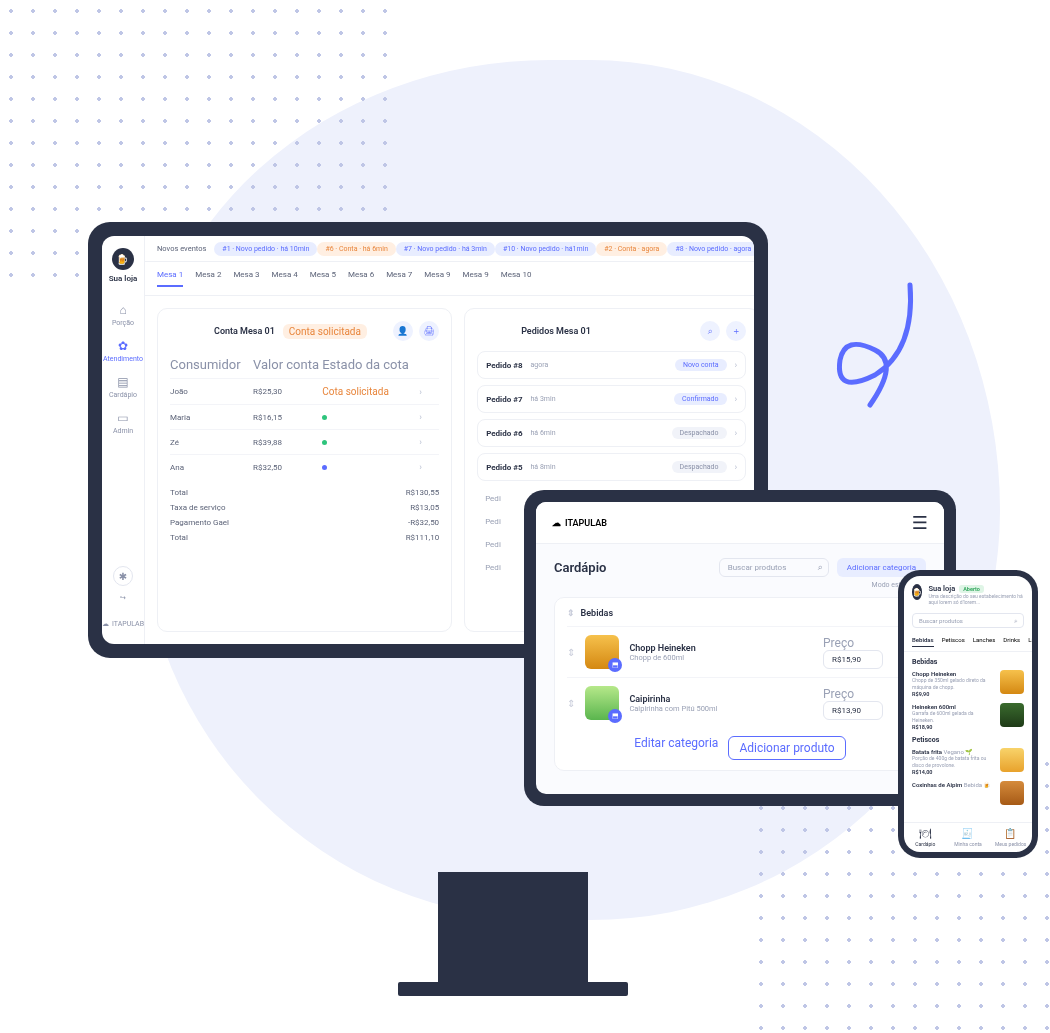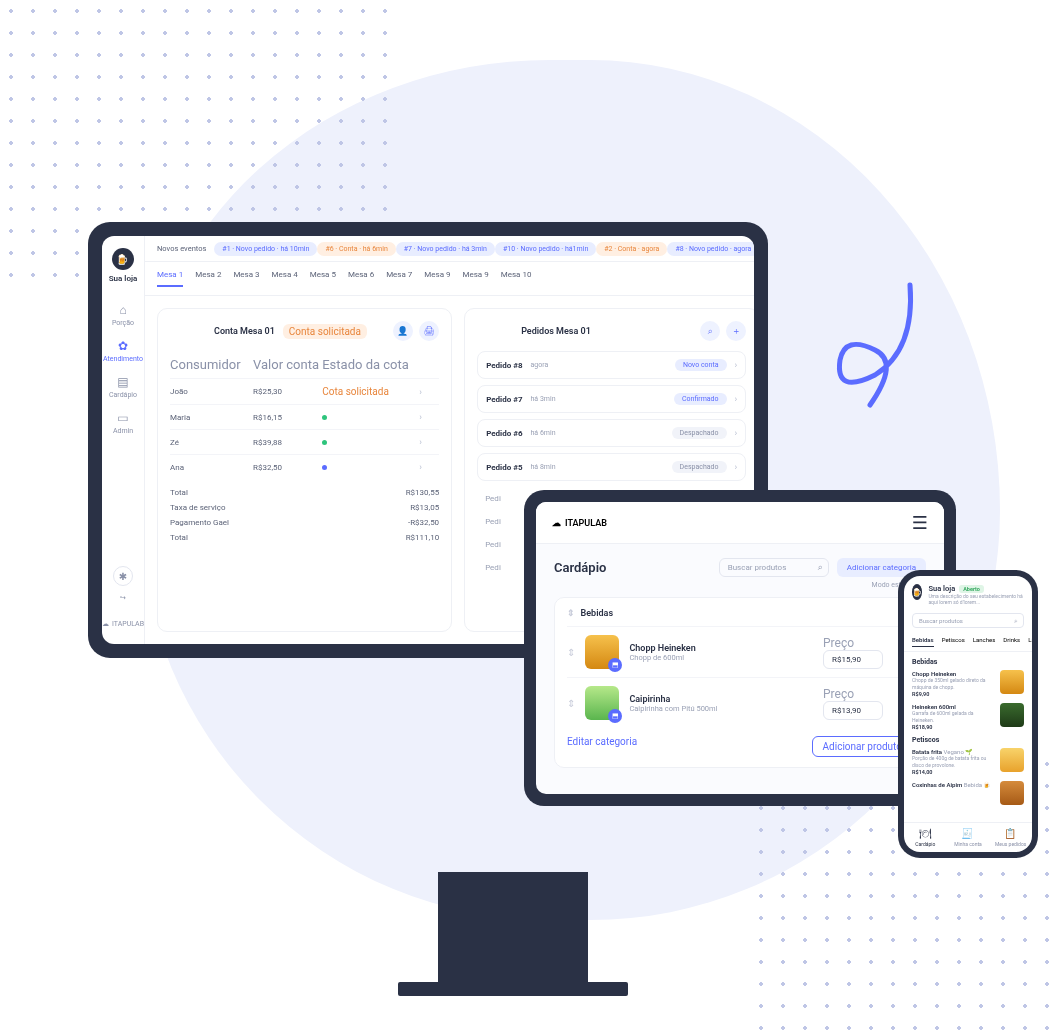--- a/index.html
+++ b/index.html
@@ -89,21 +89,21 @@
   .prod-img.beer { background: linear-gradient(#f6c14c,#d48812); }
   .prod-img.caip { background: linear-gradient(#b6e88a,#5ab54e); }
   .lock-badge { position: absolute; bottom: -3px; right: -3px; width: 14px; height: 14px; background: #5b6cff; border-radius: 50%; display:flex; align-items:center; justify-content:center; font-size:7px; color:#fff; }
   .prod-info { display: flex; flex-direction: column; }
   .prod-name { font-size: 9px; font-weight: 600; color: #2a3145; }
   .prod-desc { font-size: 7.5px; color: #9aa1b5; }
   .prod-price { margin-left: auto; text-align: left; }
   .prod-price .label { font-size: 12px; color: #9aa1b5; }
   .prod-price .price-box { border: 1px solid #e3e6ef; border-radius: 6px; padding: 4px 8px; font-size: 8px; color: #2a3145; width: 60px; }
   .edit-dot { width: 10px; height: 20px; background: #5b6cff; border-radius: 10px 0 0 10px; margin-left: 10px; cursor:pointer; }
-  .cat-foot { display: flex; gap: 10px; justify-content: space-between; padding-top: 8px; font-size: 10px; }
+  .cat-foot { display: flex; gap: 10px; justify-content: center; padding-top: 8px; font-size: 12px; }
   .link-indigo { color: #5b6cff; cursor:pointer; }
   .btn-outline { border: 1px solid #5b6cff; color: #5b6cff; padding: 4px 10px; border-radius: 6px; cursor:pointer; }
 
   
   .phone { position: absolute; top: 570px; left: 898px; z-index: 7; }
   .phone-frame { width: 140px; height: 288px; background: #2a3145; border-radius: 22px; padding: 6px; }
   .phone-screen { width: 100%; height: 100%; background: #fff; border-radius: 16px; overflow: hidden; display: flex; flex-direction: column; }
   .ph-head { display: flex; align-items: flex-start; gap: 6px; padding: 8px 8px 4px; }
   .ph-logo { width: 16px; height: 16px; background: #2a3145; border-radius: 50%; font-size:8px; color:#fff; display:flex; align-items:center; justify-content:center; }
   .ph-title { font-size: 7.5px; font-weight: 600; color: #2a3145; display:flex; align-items:center; gap:4px; }

